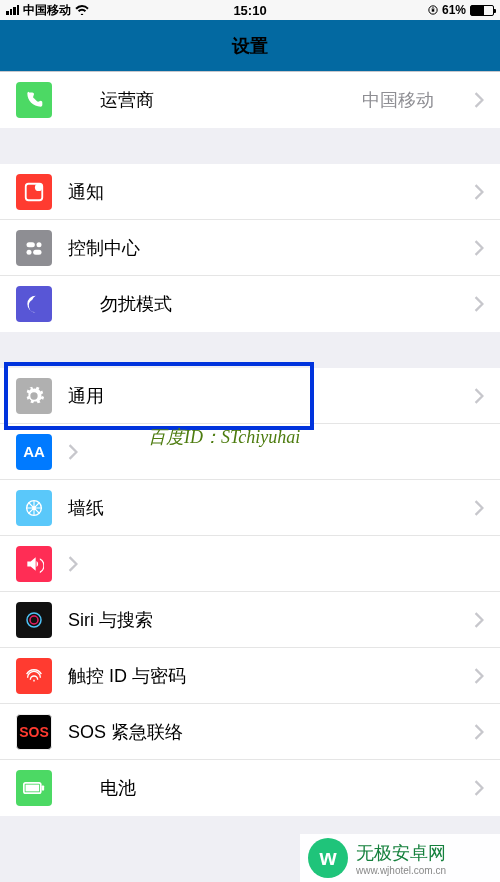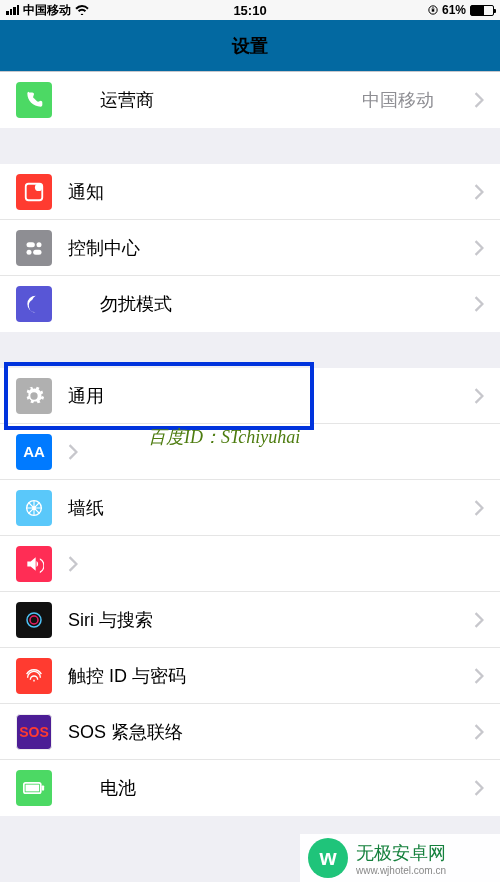--- a/index.html
+++ b/index.html
@@ -200,21 +200,21 @@
       <svg width="22" height="22" viewBox="0 0 24 24" fill="none" stroke="#fff" stroke-width="1.5">
           <path d="M5 14a7 7 0 0114 0M8 16a4 4 0 018 0M12 18v-2M4 10a9 9 0 0116 0"></path>
         </svg>
     </div>
     <span class="row-label">触控 ID 与密码</span>
     <svg class="chevron" width="10" height="16" viewBox="0 0 8 14">
         <path fill="none" stroke="#c7c7cc" stroke-width="2" d="M1 1l6 6-6 6"></path>
       </svg>
   </div>
   <div class="row">
-    <div class="icon-box" style="background:#4c1d95;border:1px solid #eee">
+    <div class="icon-box" style="background:#000000;border:1px solid #eee">
       <span style="color:#ff3b30;font-size:14px;font-weight:700;">SOS</span>
     </div>
     <span class="row-label">SOS 紧急联络</span>
     <svg class="chevron" width="10" height="16" viewBox="0 0 8 14">
         <path fill="none" stroke="#c7c7cc" stroke-width="2" d="M1 1l6 6-6 6"></path>
       </svg>
   </div>
   <div class="row">
     <div class="icon-box ic-green">
       <svg width="22" height="14" viewBox="0 0 26 14" fill="#fff">

